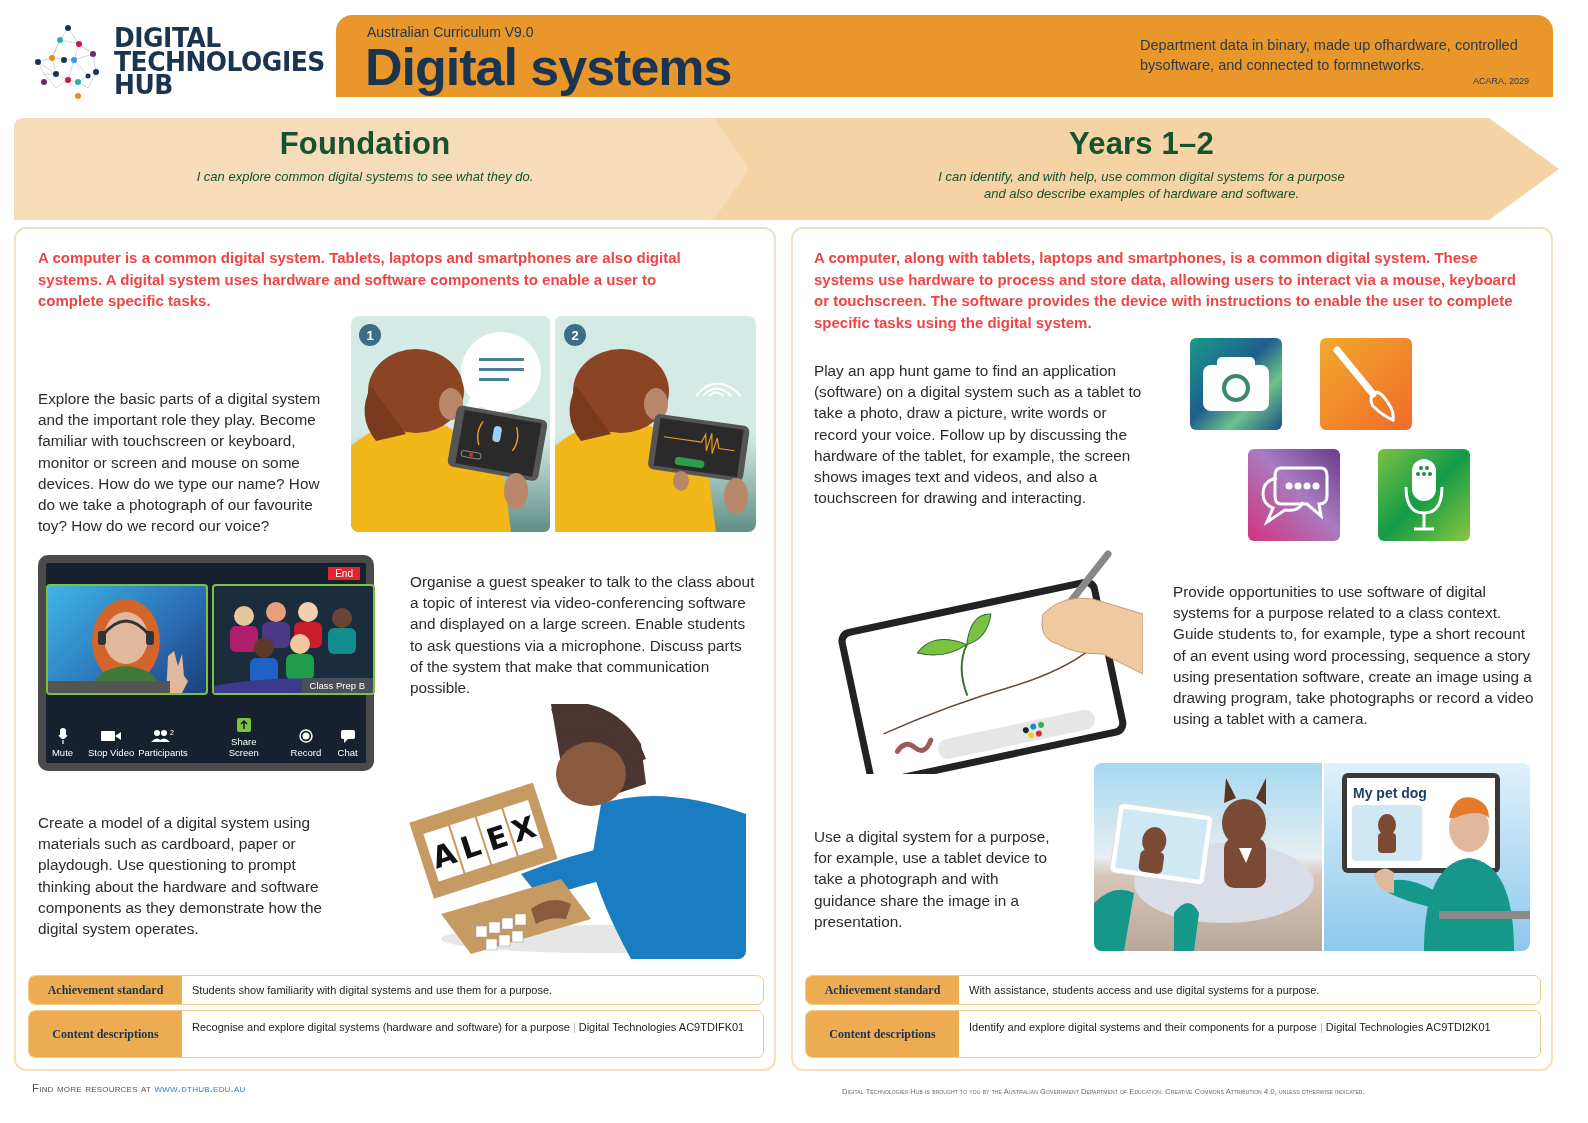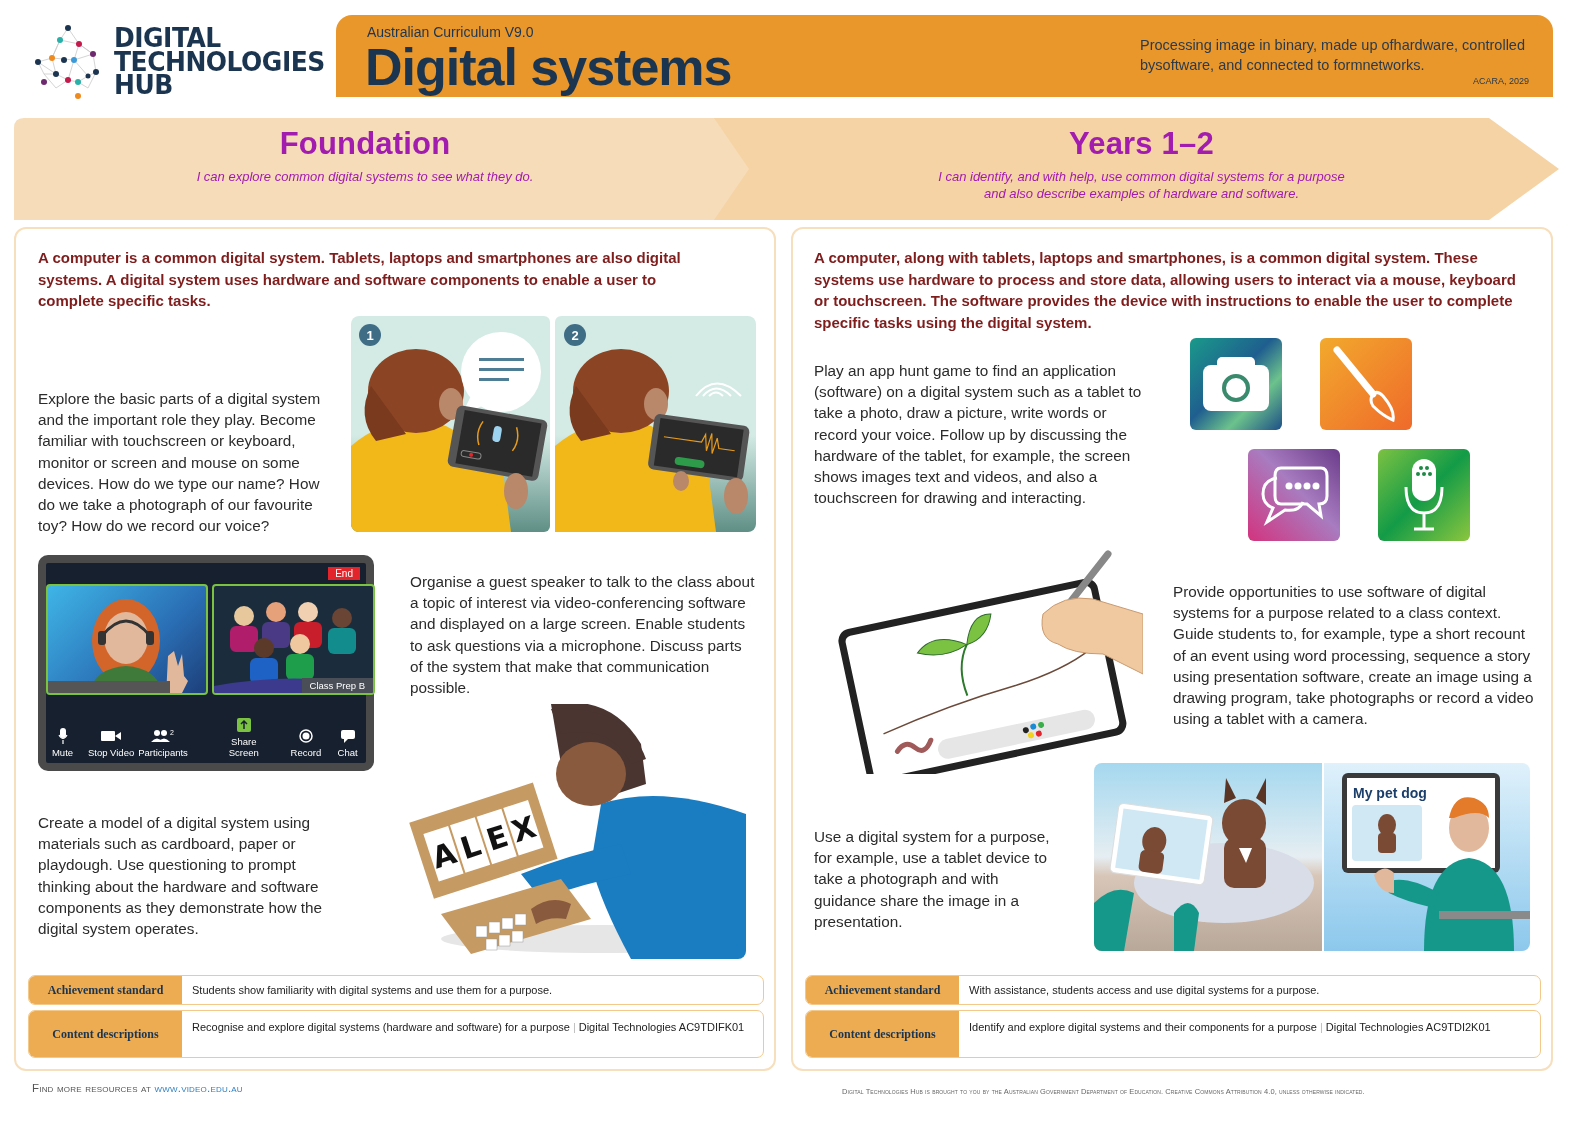--- a/index.html
+++ b/index.html
@@ -12,30 +12,30 @@
   .logo-text { margin-left: 6px; font-family: "DejaVu Sans", sans-serif; font-weight: bold; color: #1b3550; font-size: 25px; line-height: 22px; letter-spacing: -0.5px; transform: scaleY(1.08); }
   .title-banner { position: absolute; left: 336px; top: 15px; width: 1217px; height: 82px; background: #e9972b; border-radius: 16px 16px 0 0; }
   .banner-sub { position: absolute; left: 31px; top: 9px; font-size: 14px; color: #1b3550; }
   .banner-title { position: absolute; left: 29px; top: 22px; font-size: 52px; font-weight: bold; color: #1b3550; letter-spacing: -1px; }
   .banner-quote { position: absolute; left: 804px; top: 20px; width: 400px; font-size: 14.5px; line-height: 20px; color: #2a3a4a; }
   .banner-cite { position: absolute; right: 24px; top: 61px; font-size: 9px; color: #2a3a4a; }
 
   
   .levels { position: absolute; left: 14px; top: 118px; width: 1545px; height: 102px; }
   .levels svg { position: absolute; left: 0; top: 0; }
-  .level { position: absolute; top: 8px; text-align: center; color: #a21caf; }
+  .level { position: absolute; top: 8px; text-align: center; color: #14532d; }
   .level h2 { font-size: 31px; font-weight: bold; letter-spacing: 0.2px; }
   .level p { font-size: 13px; font-style: italic; line-height: 17px; margin-top: 6px; }
 
   
   .panel { position: absolute; top: 227px; height: 844px; border: 2px solid #f7dfbd; border-radius: 12px; background: #fff; }
   .panel-left { left: 14px; width: 762px; }
   .panel-right { left: 791px; width: 762px; }
 
-  .lead { position: absolute; font-size: 15px; font-weight: bold; line-height: 21.5px; color: #7f1d1d; }
+  .lead { position: absolute; font-size: 15px; font-weight: bold; line-height: 21.5px; color: #ef4444; }
   .body-text { position: absolute; font-size: 15.3px; line-height: 21.2px; color: #2b2b2b; }
 
   
   .illus { position: absolute; border-radius: 8px; overflow: hidden; }
 
   
   .vc { position: absolute; left: 22px; top: 326px; width: 336px; height: 216px; background: #4a4a4a; border-radius: 10px; padding: 8px; }
   .vc-inner { position: relative; width: 100%; height: 100%; background: #17202e; border-radius: 2px; }
   .vc-end { position: absolute; right: 6px; top: 4px; background: #e3242b; color: #fff; font-size: 10px; padding: 1px 7px; }
   .vc-tile { position: absolute; top: 21px; height: 111px; border: 2px solid #7cc242; border-radius: 4px; overflow: hidden; }
@@ -89,21 +89,21 @@
   <div class="logo-text">
     <div>DIGITAL</div>
     <div>TECHNOLOGIES</div>
     <div>HUB</div>
   </div>
 </div>
 
 <div class="title-banner">
   <div class="banner-sub">Australian Curriculum V9.0</div>
   <div class="banner-title">Digital systems</div>
-  <div class="banner-quote">Processing image in binary, made up ofhardware, controlled bysoftware, and connected to formnetworks.</div>
+  <div class="banner-quote">Department data in binary, made up ofhardware, controlled bysoftware, and connected to formnetworks.</div>
   <div class="banner-cite">ACARA, 2029</div>
 </div>
 
 <div class="levels">
   <svg width="1545" height="102">
     <path d="M10 0 H735 L770 51 L735 102 H0 V10 Q0 0 10 0 Z" fill="#f6dcb8"></path>
     <path d="M700 0 H1475 L1545 51 L1475 102 H700 L735 51 Z" fill="#f5d3a5"></path>
   </svg>
   <div class="level" style="left:0; width:702px;">
     <h2>Foundation</h2>
@@ -433,15 +433,15 @@
   <div class="std" style="top:781px; height:48px;">
     <div class="std-label">Content descriptions</div>
     <div class="std-text" style="display:block; padding-top:8px;">
       <span>Identify and explore digital systems and their components for a purpose</span><span class="sep">|</span><span>Digital Technologies AC9TDI2K01</span>
     </div>
   </div>
 </div>
 
 <div class="footer-left">
   <span>Find more resources at</span>
-  <a>www.video.edu.au</a>
+  <a>www.dthub.edu.au</a>
 </div>
 <div class="footer-right">Digital Technologies Hub is brought to you by the Australian Government Department of Education. Creative Commons Attribution 4.0, unless otherwise indicated.</div>
 
 </body></html>

